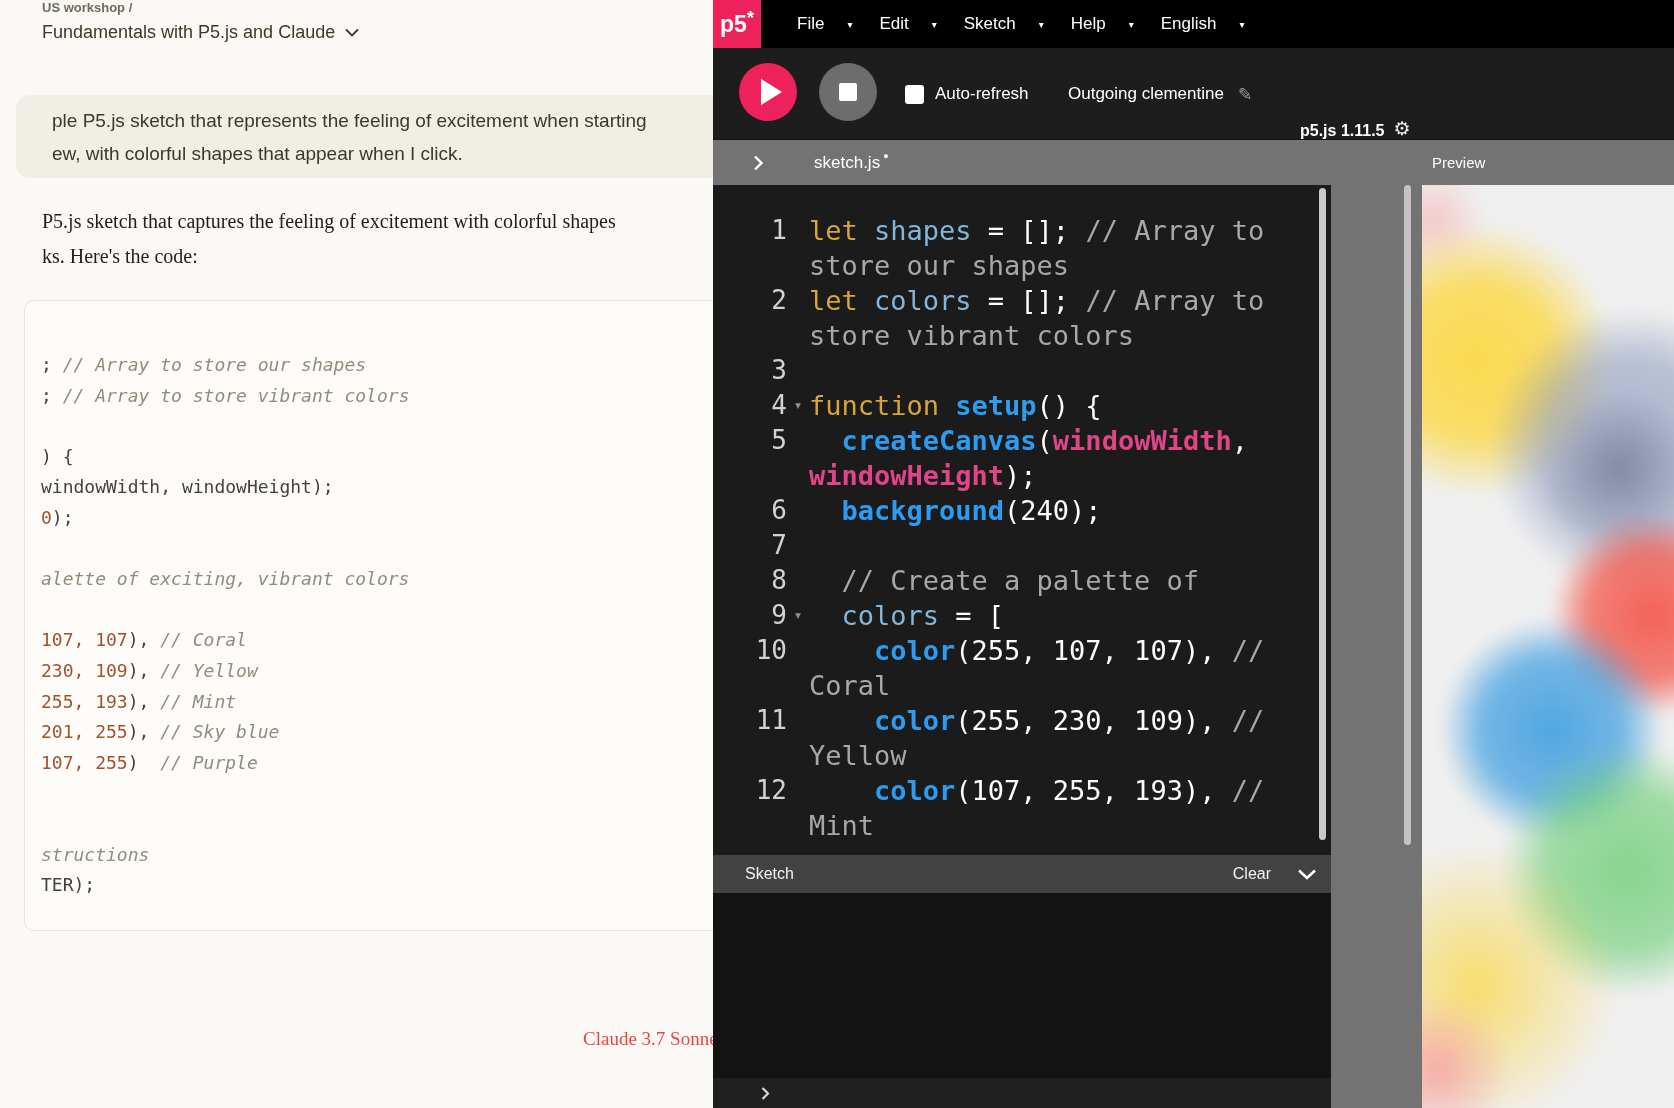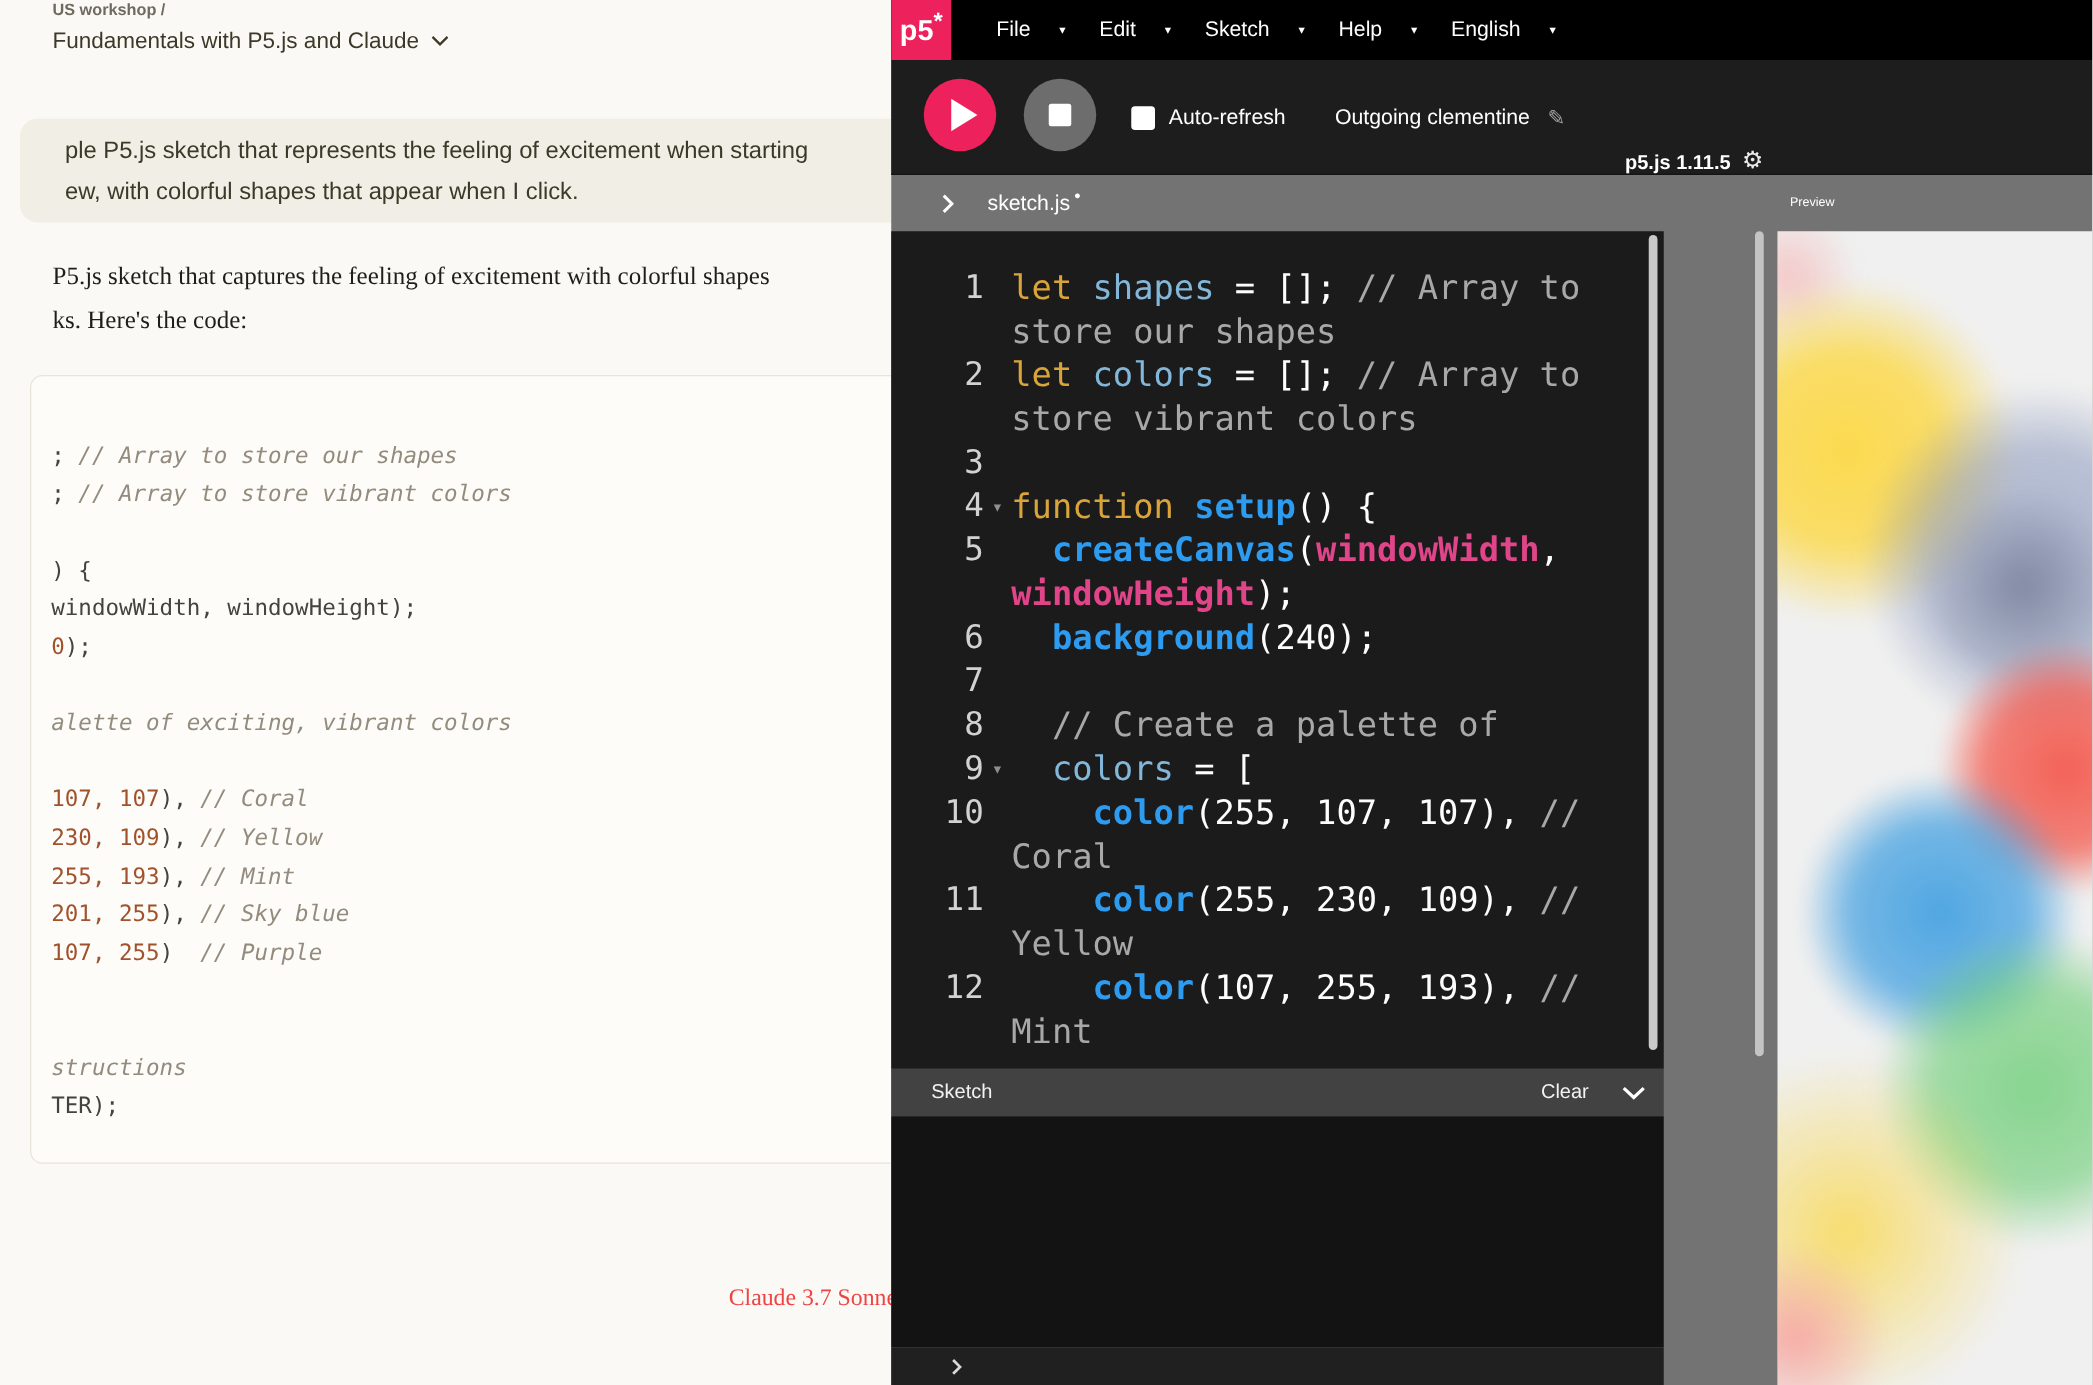--- a/index.html
+++ b/index.html
@@ -38,21 +38,21 @@
   .cb{width:19px;height:19px;background:#fff;border-radius:3px;display:inline-block;}
   .project{position:absolute;left:355px;top:0;height:92px;display:flex;align-items:center;gap:14px;color:#fff;font-size:17px;}
   .pencil{color:#9f9f9f;font-size:17px;cursor:pointer;}
   .version{position:absolute;left:587px;top:0;height:92px;display:flex;align-items:flex-end;gap:9px;color:#fff;font-size:16px;font-weight:700;}
   .gear{color:#ececec;font-size:19px;font-weight:400;cursor:pointer;}
 
   .workspace{position:absolute;left:0;top:140px;width:961px;height:968px;}
   .editor-col{position:absolute;left:0;top:0;width:618px;height:968px;display:flex;flex-direction:column;}
   .tabbar{height:45px;display:flex;align-items:center;}
   .expand{margin-left:40px;background:none;border:none;display:flex;align-items:center;cursor:pointer;padding:0;}
-  .tab{margin-left:26px;display:flex;align-items:flex-start;color:#fff;font-size:17px;cursor:pointer;}
+  .tab{margin-left:50px;display:flex;align-items:flex-start;color:#fff;font-size:17px;cursor:pointer;}
   .dot{font-size:9px;margin-left:3px;margin-top:-2px;color:#fff;}
   .code-area{height:670px;position:relative;overflow:hidden;background:#1b1b1b;}
   #editor-code{padding-top:28px;}
   .tk-row{display:flex;font-family:"DejaVu Sans Mono",monospace;font-size:27px;line-height:35px;}
   .ln{width:62px;margin-left:12px;text-align:right;color:#d2d2d2;font-size:26px;flex:none;}
   .fold{width:22px;color:#8f8f8f;font-size:15px;text-align:center;flex:none;cursor:pointer;}
   .ct{white-space:pre;}
   .tk-kw{color:#d9a53b}
   .tk-var{color:#82b7d9}
   .tk-fn{color:#2d9cf0;font-weight:bold}
@@ -62,21 +62,21 @@
   .scrollbar{position:absolute;right:5px;top:3px;width:7px;height:652px;background:#c9c9c9;border-radius:4px;cursor:pointer;}
   .console-head{height:38px;background:#424242;display:flex;align-items:center;color:#f2f2f2;font-size:16px;}
   .cl-label{margin-left:32px;}
   .console-right{margin-left:auto;display:flex;align-items:center;gap:26px;margin-right:14px;}
   .clear{cursor:pointer;}
   .console-body{flex:1;background:#131313;}
   .bottom-bar{height:30px;background:#202020;display:flex;align-items:center;}
   .bottom-bar .expand2{margin-left:48px;background:none;border:none;display:flex;cursor:pointer;padding:0;}
   .divider{position:absolute;left:691px;top:45px;width:7px;height:660px;background:#c4c4c4;border-radius:4px;cursor:col-resize;}
   .preview-col{position:absolute;left:709px;top:0;width:252px;height:968px;display:flex;flex-direction:column;}
-  .preview-head{height:45px;display:flex;align-items:center;color:#fff;font-size:10px;}
+  .preview-head{height:45px;display:flex;align-items:center;color:#fff;font-size:15px;}
   .preview-head span{margin-left:10px;}
   .canvas{flex:1;background:#f0f0f0;position:relative;overflow:hidden;cursor:pointer;}
   .blob{position:absolute;border-radius:50%;filter:blur(7px);}
   .b-pink-top{left:-45px;top:-20px;width:110px;height:110px;background:radial-gradient(circle, rgba(250,140,140,.4) 0%, rgba(250,140,140,0) 70%);}
   .b-yellow-top{left:-80px;top:40px;width:270px;height:270px;background:radial-gradient(circle, rgba(252,216,70,.95) 0%, rgba(252,216,70,.8) 40%, rgba(252,216,70,0) 72%);}
   .b-slate{left:70px;top:125px;width:280px;height:280px;background:radial-gradient(circle, rgba(130,145,185,.62) 0%, rgba(130,145,185,.5) 45%, rgba(130,145,185,0) 72%);}
   .b-slate-dark{left:115px;top:205px;width:160px;height:160px;background:radial-gradient(circle, rgba(95,102,128,.55) 0%, rgba(95,102,128,0) 70%);}
   .b-red{left:130px;top:330px;width:200px;height:200px;background:radial-gradient(circle, rgba(243,82,70,.9) 0%, rgba(243,82,70,.7) 45%, rgba(243,82,70,0) 72%);}
   .b-cyan{left:20px;top:435px;width:220px;height:220px;background:radial-gradient(circle, rgba(62,158,224,.9) 0%, rgba(62,158,224,.7) 45%, rgba(62,158,224,0) 72%);}
   .b-green{left:80px;top:560px;width:250px;height:250px;background:radial-gradient(circle, rgba(108,205,118,.8) 0%, rgba(108,205,118,.6) 45%, rgba(108,205,118,0) 72%);}

